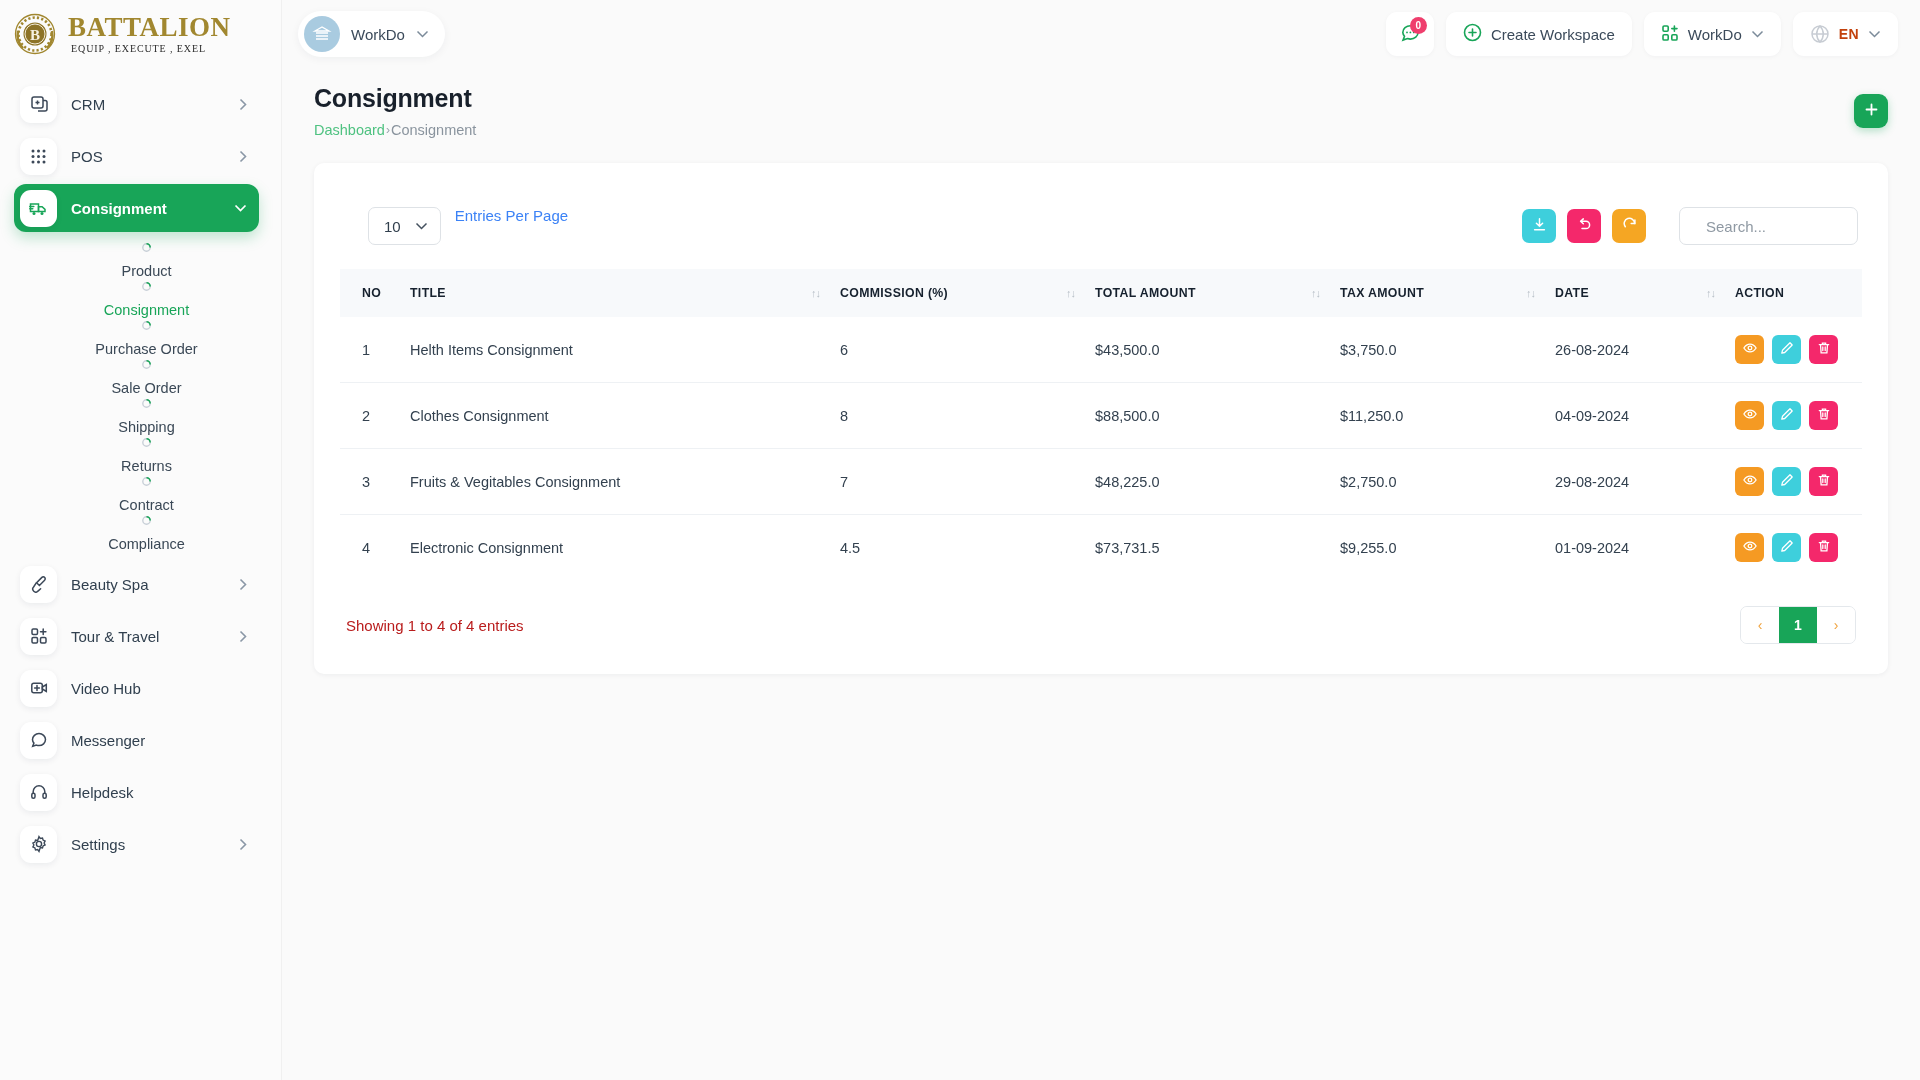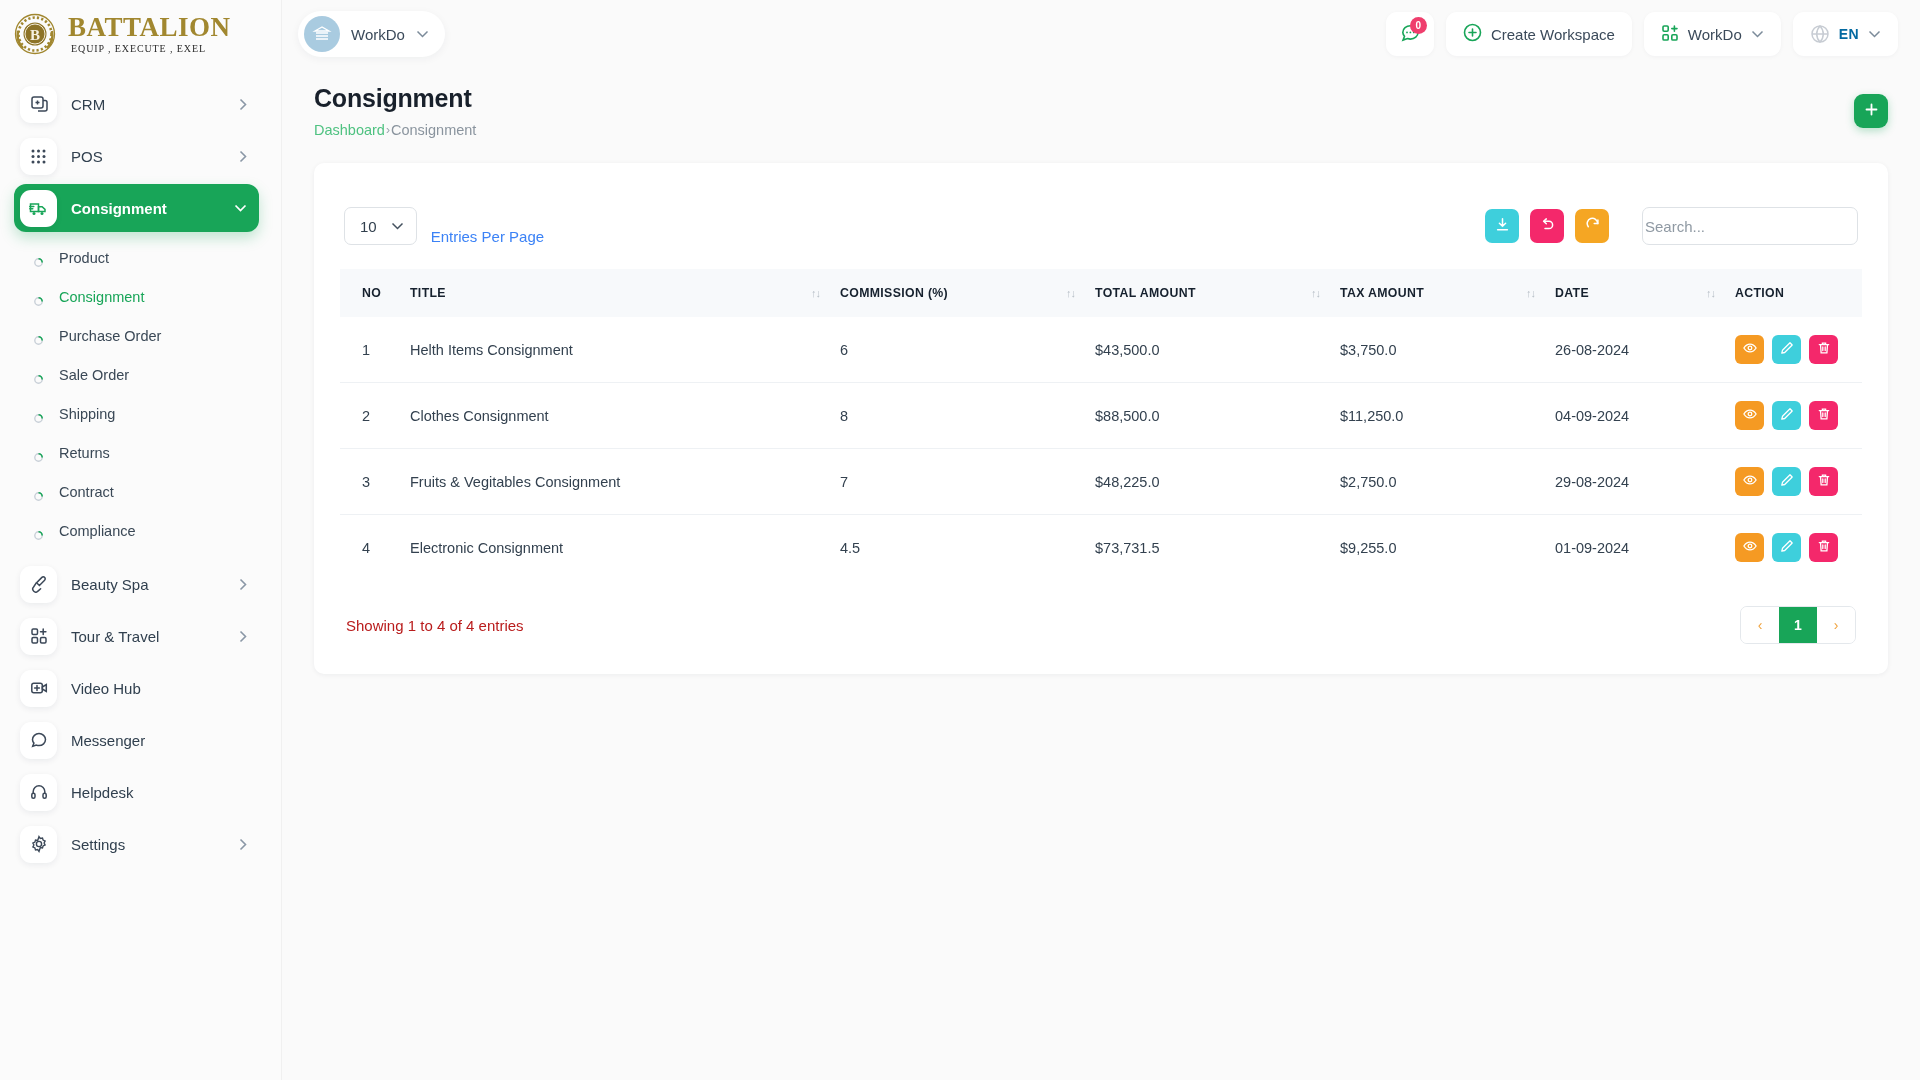--- a/index.html
+++ b/index.html
@@ -55,21 +55,21 @@
   .nav-item.active .nav-icon { color: #18a558; }
   .nav-label { font-size: 15px; color: #31404f; flex: 1; }
   .nav-item.active .nav-label { color: #ffffff; font-weight: 600; }
   .nav-caret { color: #8a97a6; display: flex; align-items: center; }
   .nav-item.active .nav-caret { color: #ffffff; }
 
   .subnav { padding: 2px 0 6px 0; }
   .sub-item {
     display: flex; align-items: center; gap: 16px;
     height: 39px; margin: 0 22px 0 20px; padding-left: 14px;
-    border-radius: 9px; cursor: pointer;
+    border-radius: 9px; cursor: pointer; flex-direction: column;
   }
   .sub-bullet { width: 9px; height: 9px; flex: 0 0 9px; display: block; }
   .sub-label { font-size: 14.5px; color: #3a4856; }
   .sub-item.active .sub-label { color: #18a558; }
 
   
   .main { flex: 1; display: flex; flex-direction: column; background: #fafafa; min-width: 0; }
 
   .topbar {
     height: 68px; display: flex; align-items: center;
@@ -99,21 +99,21 @@
     font-size: 15px; color: #3b4a5a; white-space: nowrap;
   }
   .chip-icon-only { padding: 0 13px; position: relative; }
   .badge {
     position: absolute; top: 5px; right: 7px;
     min-width: 17px; height: 17px; border-radius: 9px;
     background: #ef3e6d; color: #fff; font-size: 10px; font-weight: 700;
     display: flex; align-items: center; justify-content: center; padding: 0 4px;
   }
   .lang-globe { color: #c7ccd3; display: flex; }
-  .lang-code { color: #0369a1; font-weight: 700; font-size: 14px; letter-spacing: .4px; }
+  .lang-code { color: #c2410c; font-weight: 700; font-size: 14px; letter-spacing: .4px; }
 
   
   .page-head {
     display: flex; align-items: flex-start; justify-content: space-between;
     padding: 16px 32px 0 32px;
   }
   .page-title { font-size: 25px; font-weight: 700; color: #18202b; letter-spacing: -.2px; }
   .crumbs { display: flex; align-items: center; gap: 1px; margin-top: 9px; font-size: 14.5px; }
   .crumb-link { color: #4fc281; cursor: pointer; }
   .crumb-sep { color: #9aa4ae; font-size: 12px; }
@@ -128,39 +128,39 @@
   
   .card {
     margin: 25px 32px 0 32px; background: #ffffff;
     border-radius: 10px; box-shadow: 0 1px 5px rgba(22,33,48,.06);
     padding: 22px 26px 26px 26px;
   }
   .card-toolbar {
     display: flex; align-items: center; justify-content: space-between;
     padding: 22px 4px 24px 4px;
   }
-  .entries { display: flex; align-items: flex-end; gap: 14px; }
+  .entries { display: flex; align-items: flex-start; gap: 14px; margin-left: 24px; }
   .select-box {
     display: flex; align-items: center; gap: 14px;
     height: 38px; padding: 0 12px 0 15px;
     border: 1px solid #dee2e6; border-radius: 7px;
     background: #fff; cursor: pointer;
   }
   .select-val { font-size: 15px; color: #313f4d; }
   .entries-label { font-size: 15px; color: #3b82f6; }
 
   .toolbar-right { display: flex; align-items: center; gap: 11px; }
   .sq-btn {
     width: 34px; height: 34px; border-radius: 7px; border: none;
     display: flex; align-items: center; justify-content: center;
     color: #fff; cursor: pointer;
   }
   .search-input {
-    width: 216px; height: 38px; border: 1px solid #dee2e6; border-radius: 7px;
-    padding: 0 2px; font-size: 15px; color: #313f4d; outline: none;
+    width: 179px; height: 38px; border: 1px solid #dee2e6; border-radius: 7px;
+    padding: 0 26px; font-size: 15px; color: #313f4d; outline: none;
     font-family: "Liberation Sans", sans-serif; background: #fff; margin-left: 22px;
   }
   .search-input::placeholder { color: #8f99a3; }
 
   
   table { width: 100%; border-collapse: collapse; }
   thead tr { background: #f7f9fb; }
   th {
     text-align: left; font-size: 12.3px; font-weight: 700; color: #16212e;
     letter-spacing: .35px; padding: 17px 10px; white-space: nowrap;

